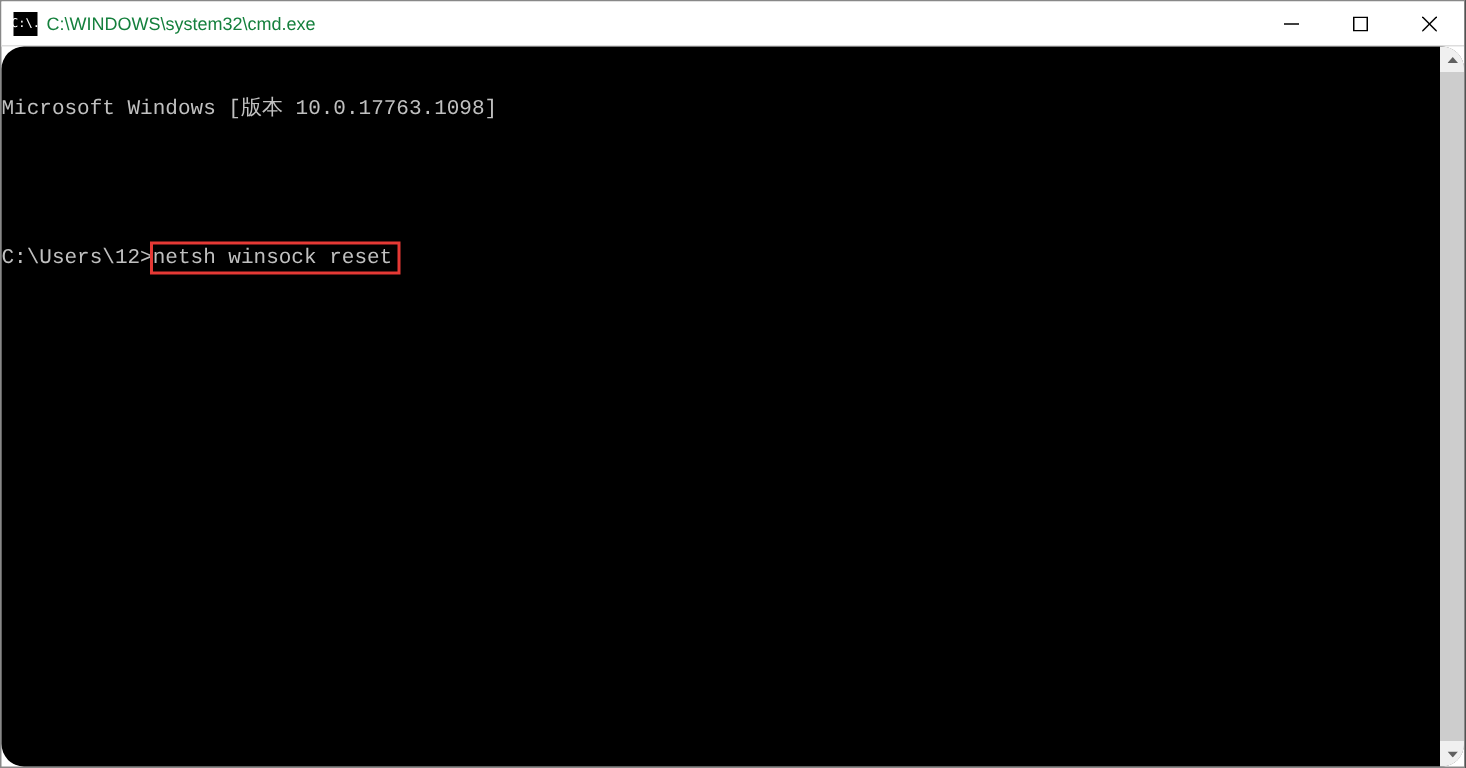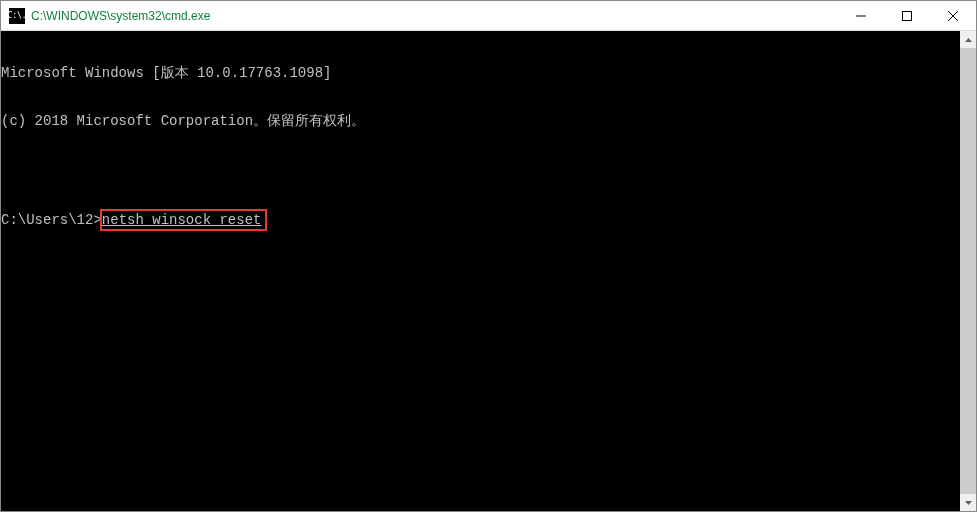--- a/index.html
+++ b/index.html
@@ -66,34 +66,34 @@
       flex: 1;
       background: #000;
       color: #c0c0c0;
       font-family: "NSimSun", SimSun, Consolas, "Courier New", monospace;
       font-size: 14px;
       line-height: 16px;
       padding: 2px 0 0 0;
       white-space: pre;
       position: relative;
       overflow: hidden;
+      border-radius: 15px;
     }
     .terminal-line {
       white-space: pre;
     }
     .prompt-line {
       display: flex;
       align-items: center;
     }
     .highlight-box {
       border: 2px solid #e53935;
       display: inline-block;
       padding: 1px 4px 1px 0;
       margin-left: -2px;
-      text-decoration: underline;
     }
     .scrollbar {
       position: absolute;
       right: 0;
       top: 0;
       bottom: 0;
       width: 16px;
       background: #f0f0f0;
       display: flex;
       flex-direction: column;
@@ -142,21 +142,20 @@
       <div class="win-btn">
         <svg width="10" height="10" viewBox="0 0 10 10">
             <line x1="0" y1="0" x2="10" y2="10" stroke="#000" stroke-width="1"></line>
             <line x1="10" y1="0" x2="0" y2="10" stroke="#000" stroke-width="1"></line>
           </svg>
       </div>
     </div>
   </div>
   <div class="terminal">
     <div class="terminal-line">Microsoft Windows [版本 10.0.17763.1098]</div>
-    <div class="terminal-line">(c) 2018 Microsoft Corporation。保留所有权利。</div>
     <div class="terminal-line">&nbsp;</div>
     <div class="terminal-line prompt-line"><span>C:\Users\12&gt;</span><span class="highlight-box"><span>netsh winsock reset</span></span></div>
 
     <div class="scrollbar">
       <div class="scroll-arrow">
         <svg width="7" height="4" viewBox="0 0 7 4">
             <polygon points="3.5,0 7,4 0,4" fill="#606060"></polygon>
           </svg>
       </div>
       <div class="scroll-track">

